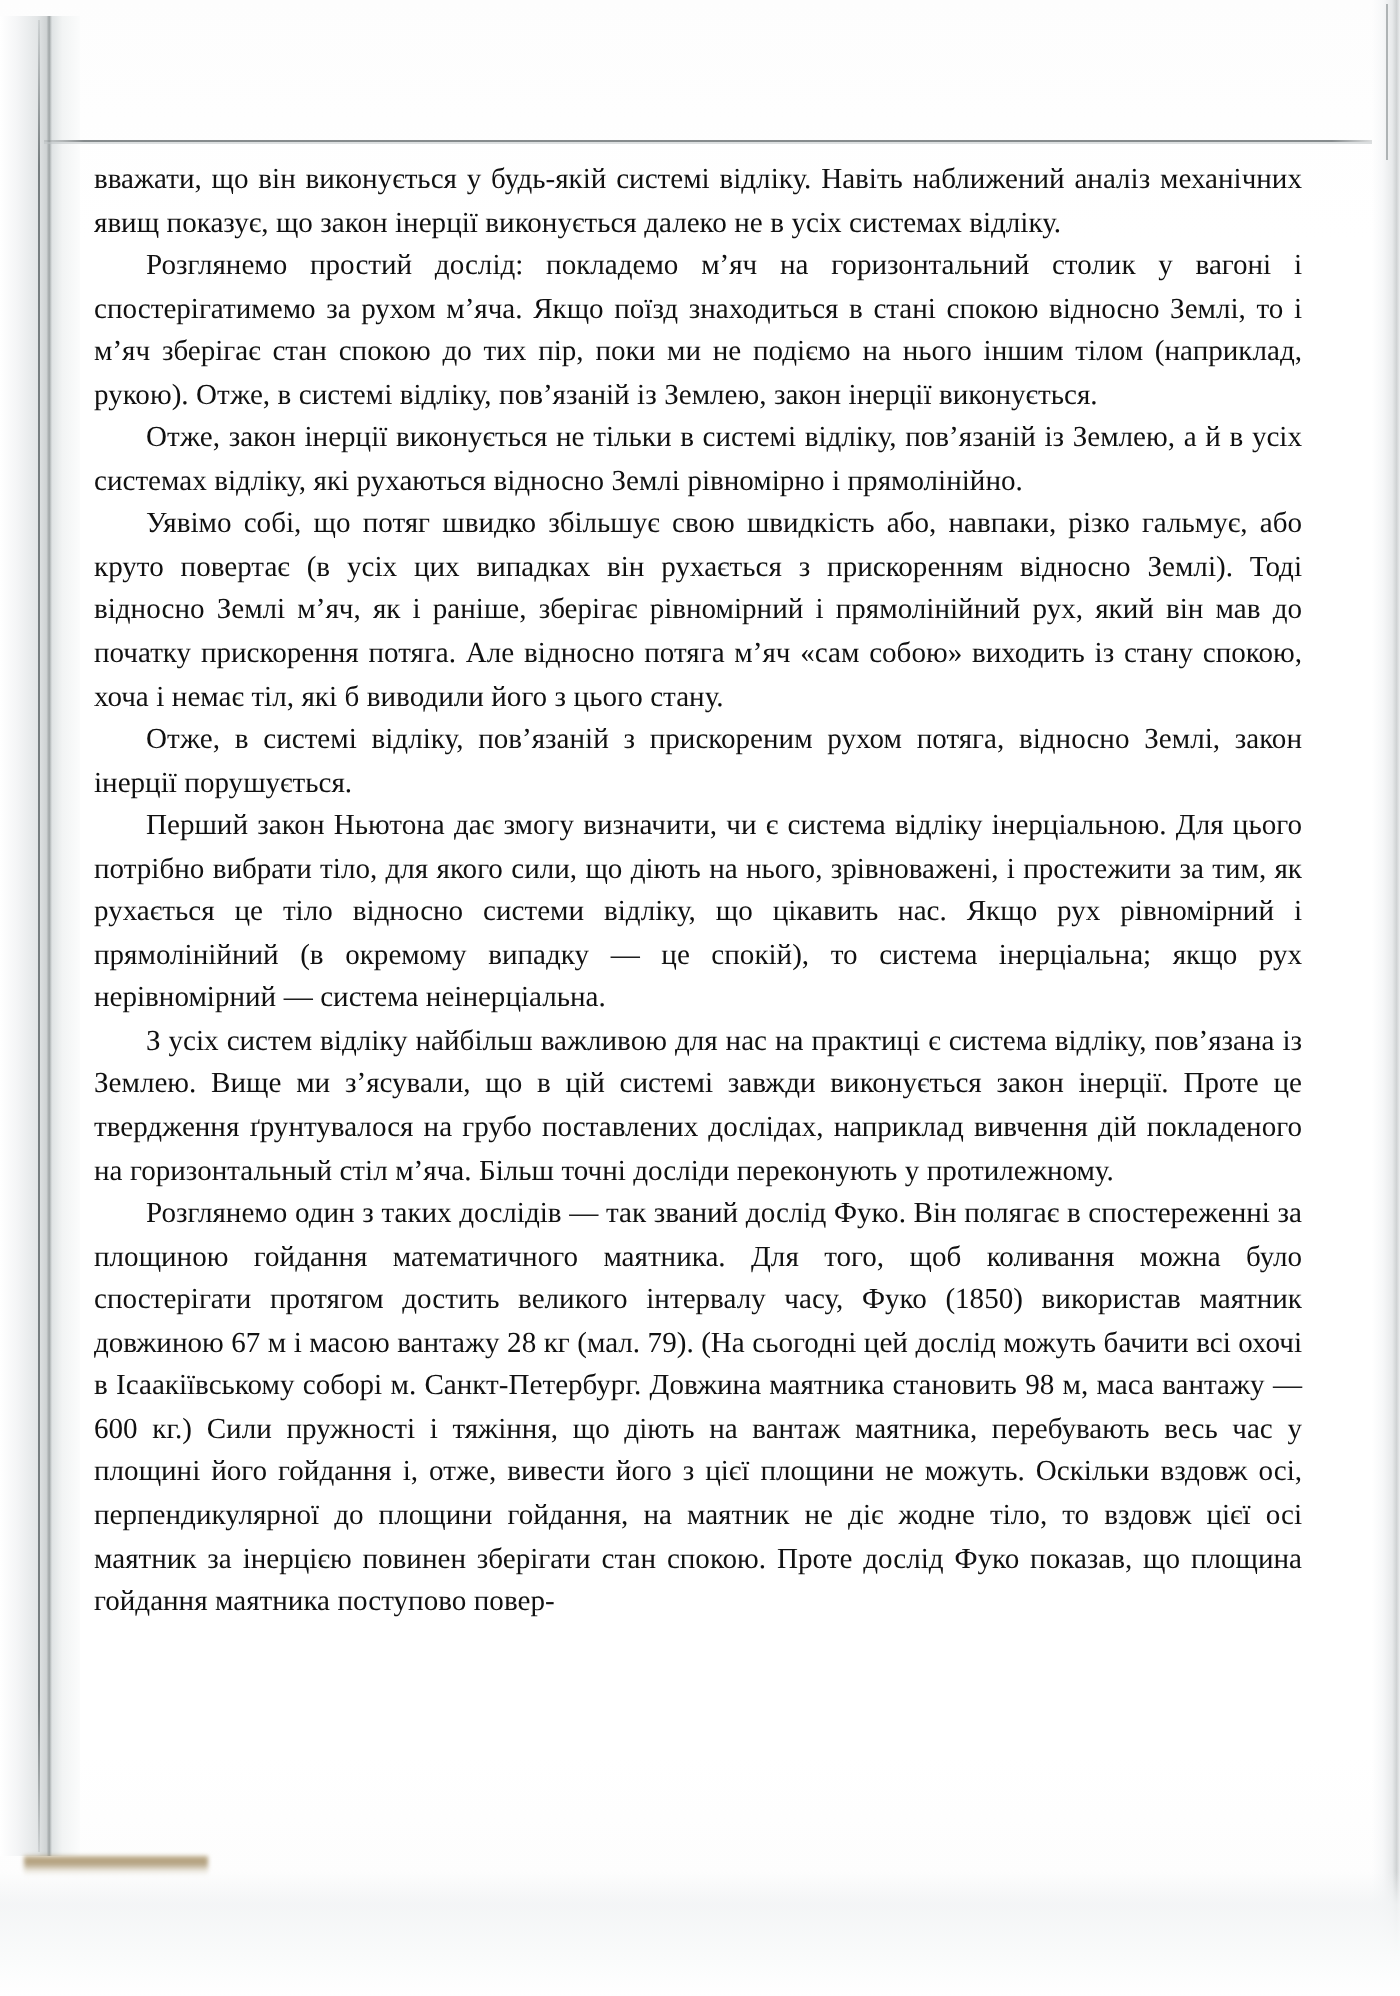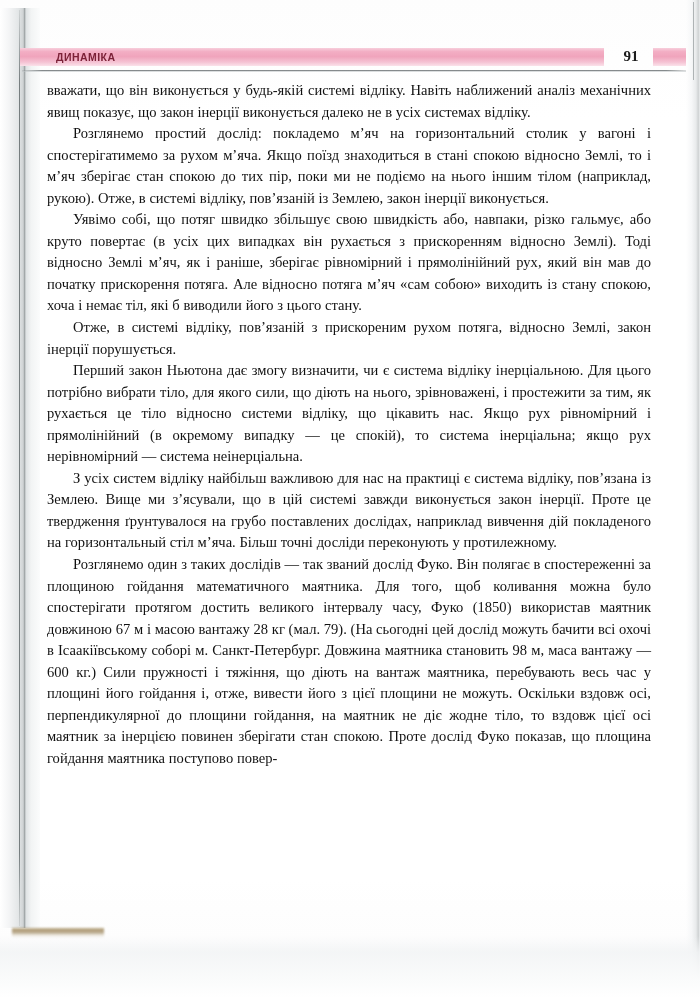--- a/index.html
+++ b/index.html
@@ -188,33 +188,28 @@
 <body>
 
 <div id="scan-page">
 
   <div id="binding-gutter"></div>
   <div id="binding-fold-line"></div>
   <div id="binding-bottom-edge"></div>
   <div id="right-page-edge"></div>
   <div id="right-edge-line"></div>
 
-  <div id="running-header">
-    <div class="pink-band" id="pink-band-main"></div>
-    <div class="pink-band" id="pink-band-tail"></div>
-    <div id="header-chapter-label">ДИНАМІКА</div>
-    <div id="header-page-number">91</div>
-  </div>
   <div id="header-rule"></div>
   <div id="header-rule-shadow"></div>
 
   <div id="body-text">
 
     <p class="para no-indent">вважати, що він виконується у будь-якій системі відліку. Навіть наближений аналіз механічних явищ показує, що закон інерції виконується далеко не в усіх системах відліку.</p>
     <p class="para">Розглянемо простий дослід: покладемо м’яч на горизонтальний столик у вагоні і спостерігатимемо за рухом м’яча. Якщо поїзд знаходиться в стані спокою відносно Землі, то і м’яч зберігає стан спокою до тих пір, поки ми не подіємо на нього іншим тілом (наприклад, рукою). Отже, в системі відліку, пов’язаній із Землею, закон інерції виконується.</p>
+    <p class="para">Отже, закон інерції виконується не тільки в системі відліку, пов’язаній із Землею, а й в усіх системах відліку, які рухаються відносно Землі рівномірно і прямолінійно.</p>
     <p class="para">Уявімо собі, що потяг швидко збільшує свою швидкість або, навпаки, різко гальмує, або круто повертає (в усіх цих випадках він рухається з прискоренням відносно Землі). Тоді відносно Землі м’яч, як і раніше, зберігає рівномірний і прямолінійний рух, який він мав до початку прискорення потяга. Але відносно потяга м’яч «сам собою» виходить із стану спокою, хоча і немає тіл, які б виводили його з цього стану.</p>
     <p class="para">Отже, в системі відліку, пов’язаній з прискореним рухом потяга, відносно Землі, закон інерції порушується.</p>
 
 
     <p class="para">Перший закон Ньютона дає змогу визначити, чи є система відліку інерціальною. Для цього потрібно вибрати тіло, для якого сили, що діють на нього, зрівноважені, і простежити за тим, як рухається це тіло відносно системи відліку, що цікавить нас. Якщо рух рівномірний і прямолінійний (в окремому випадку — це спокій), то система інерціальна; якщо рух нерівномірний — система неінерціальна.</p>
     <p class="para">З усіх систем відліку найбільш важливою для нас на практиці є система відліку, пов’язана із Землею. Вище ми з’ясували, що в цій системі завжди виконується закон інерції. Проте це твердження ґрунтувалося на грубо поставлених дослідах, наприклад вивчення дій покладеного на горизонтальный стіл м’яча. Більш точні досліди переконують у протилежному.</p>
     <p class="para">Розглянемо один з таких дослідів — так званий дослід Фуко. Він полягає в спостереженні за площиною гойдання математичного маятника. Для того, щоб коливання можна було спостерігати протягом достить великого інтервалу часу, Фуко (1850) використав маятник довжиною  67 м і масою вантажу 28 кг (мал. 79). (На сьогодні цей дослід можуть бачити всі охочі в Ісаакіївському соборі м. Санкт-Петербург. Довжина маятника становить 98 м, маса вантажу — 600 кг.) Сили пружності і тяжіння, що діють на вантаж маятника, перебувають весь час у площині його гойдання і, отже, вивести його з цієї площини не можуть. Оскільки вздовж осі, перпендикулярної до площини гойдання, на маятник не діє жодне тіло, то вздовж цієї осі маятник за інерцією повинен зберігати стан спокою. Проте дослід Фуко показав, що площина гойдання маятника поступово повер-</p>
 
   </div>
 

